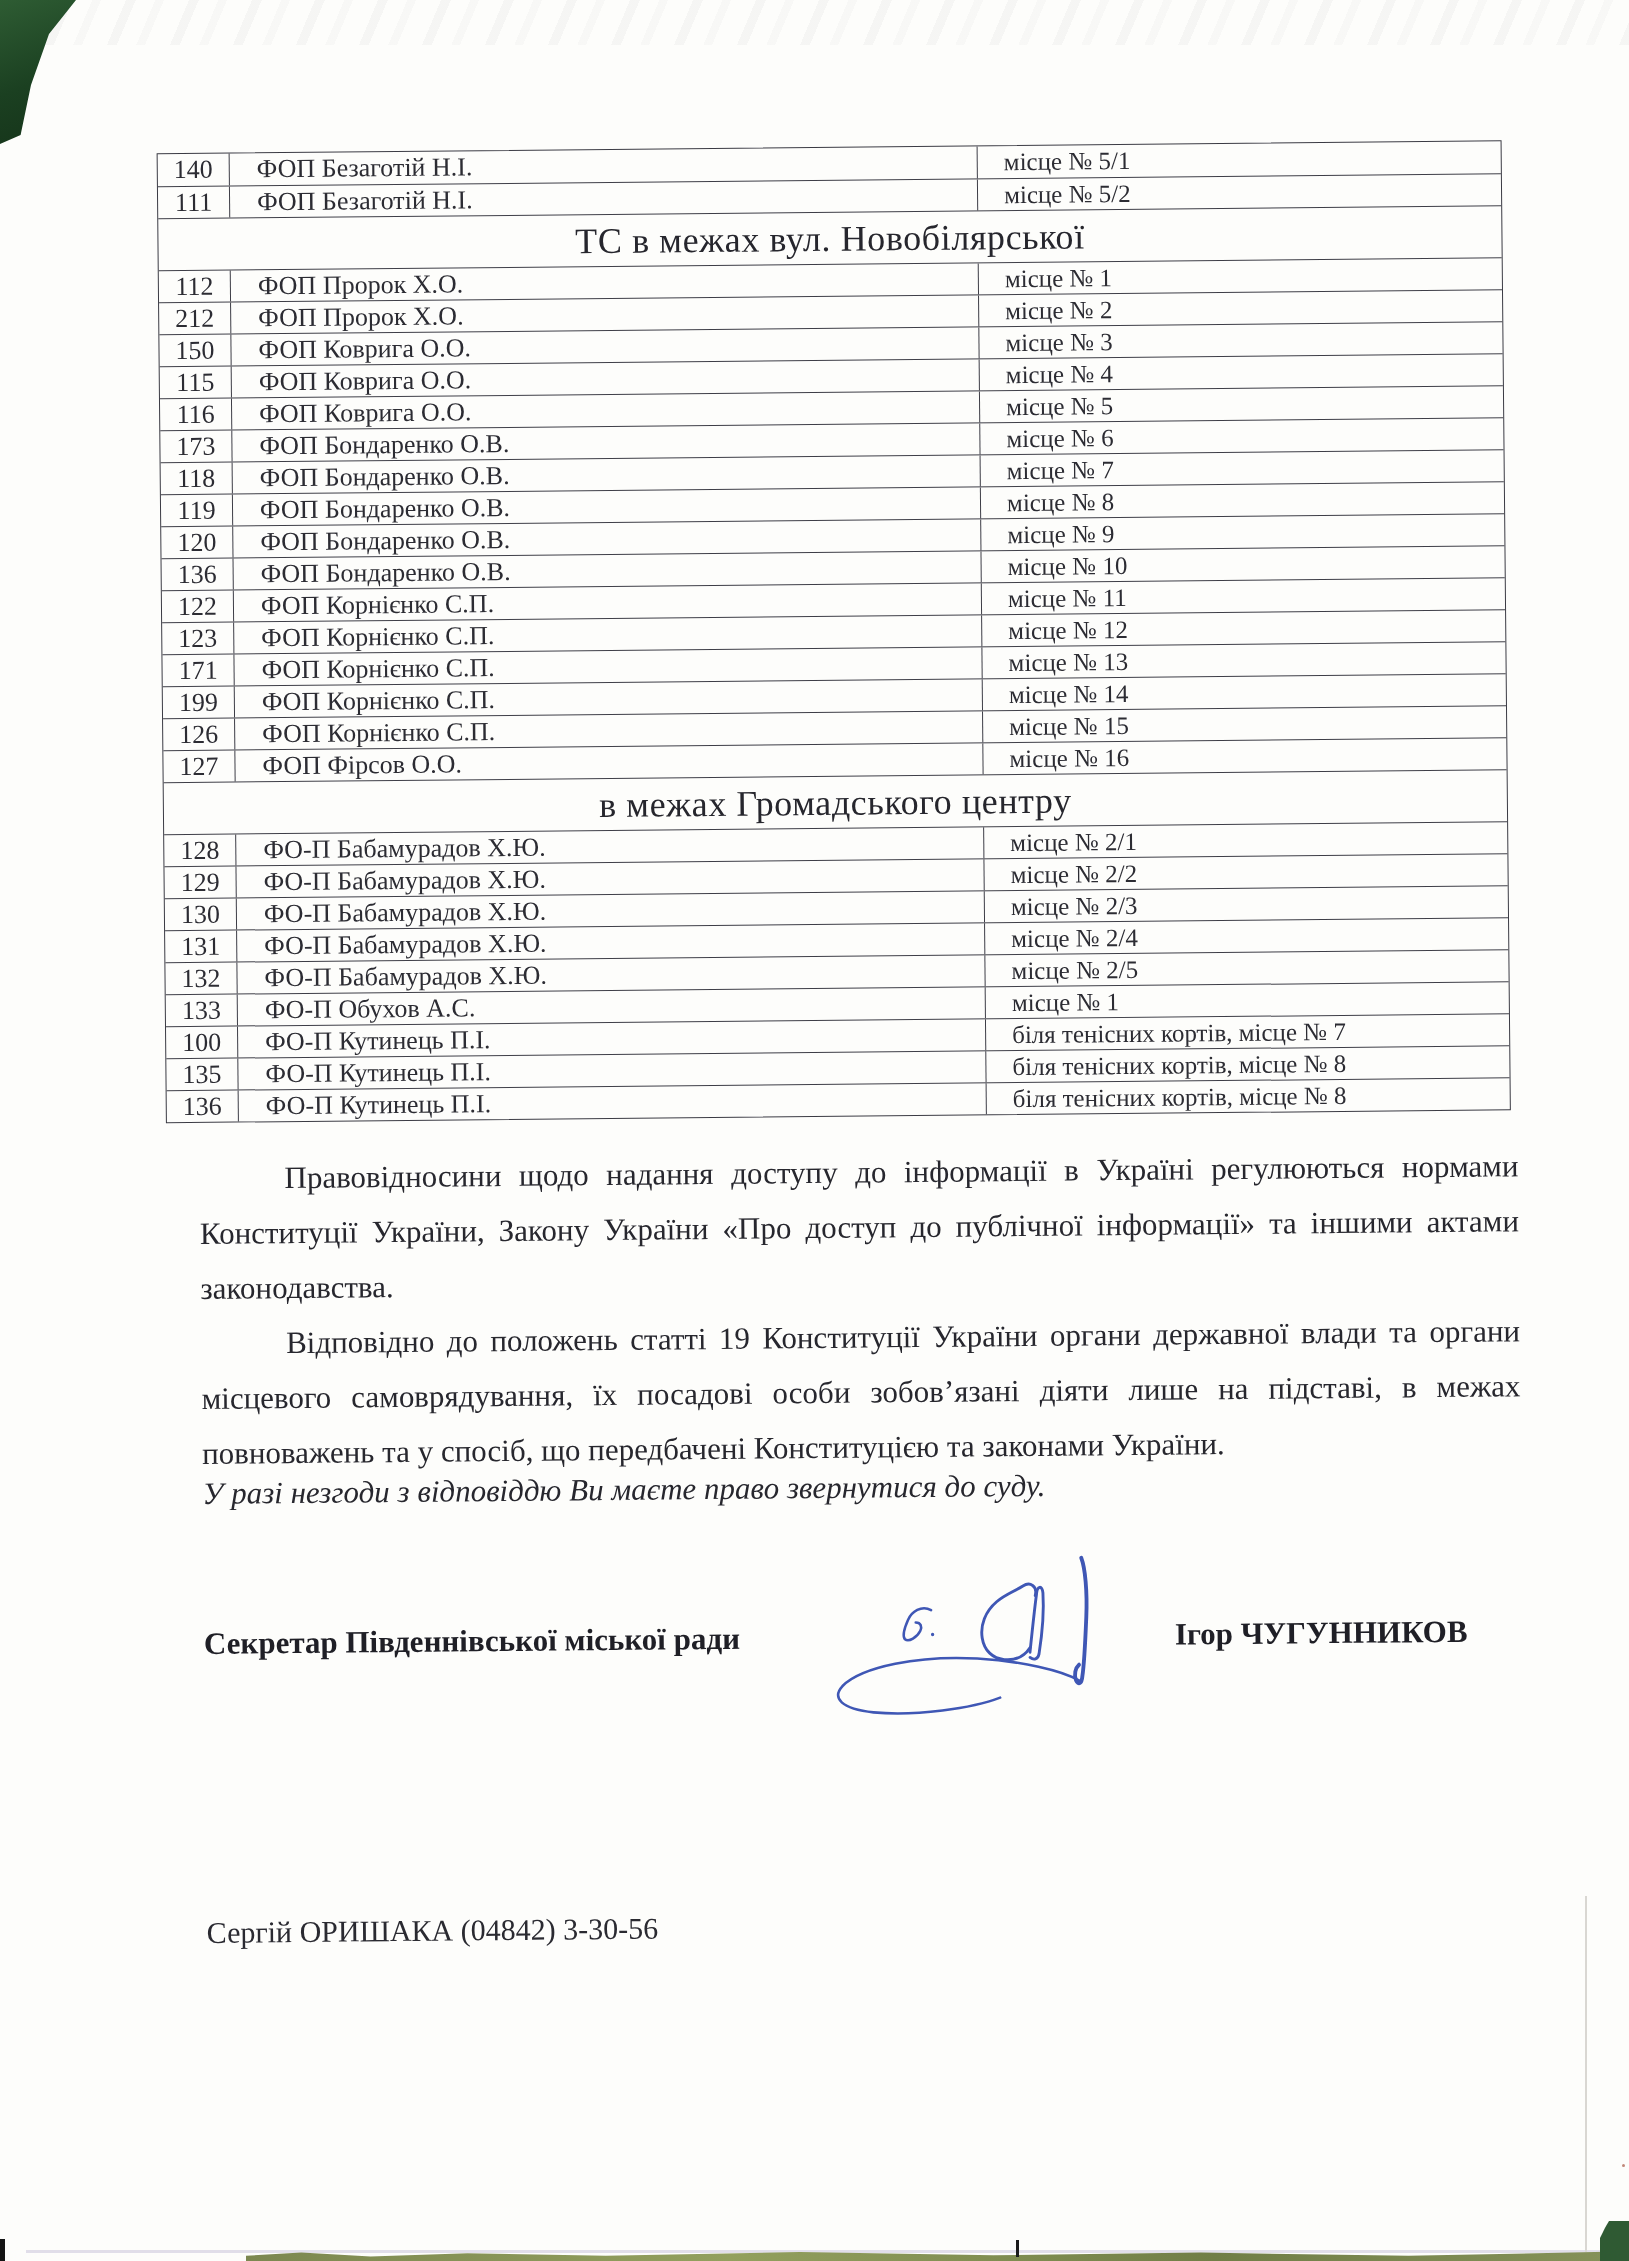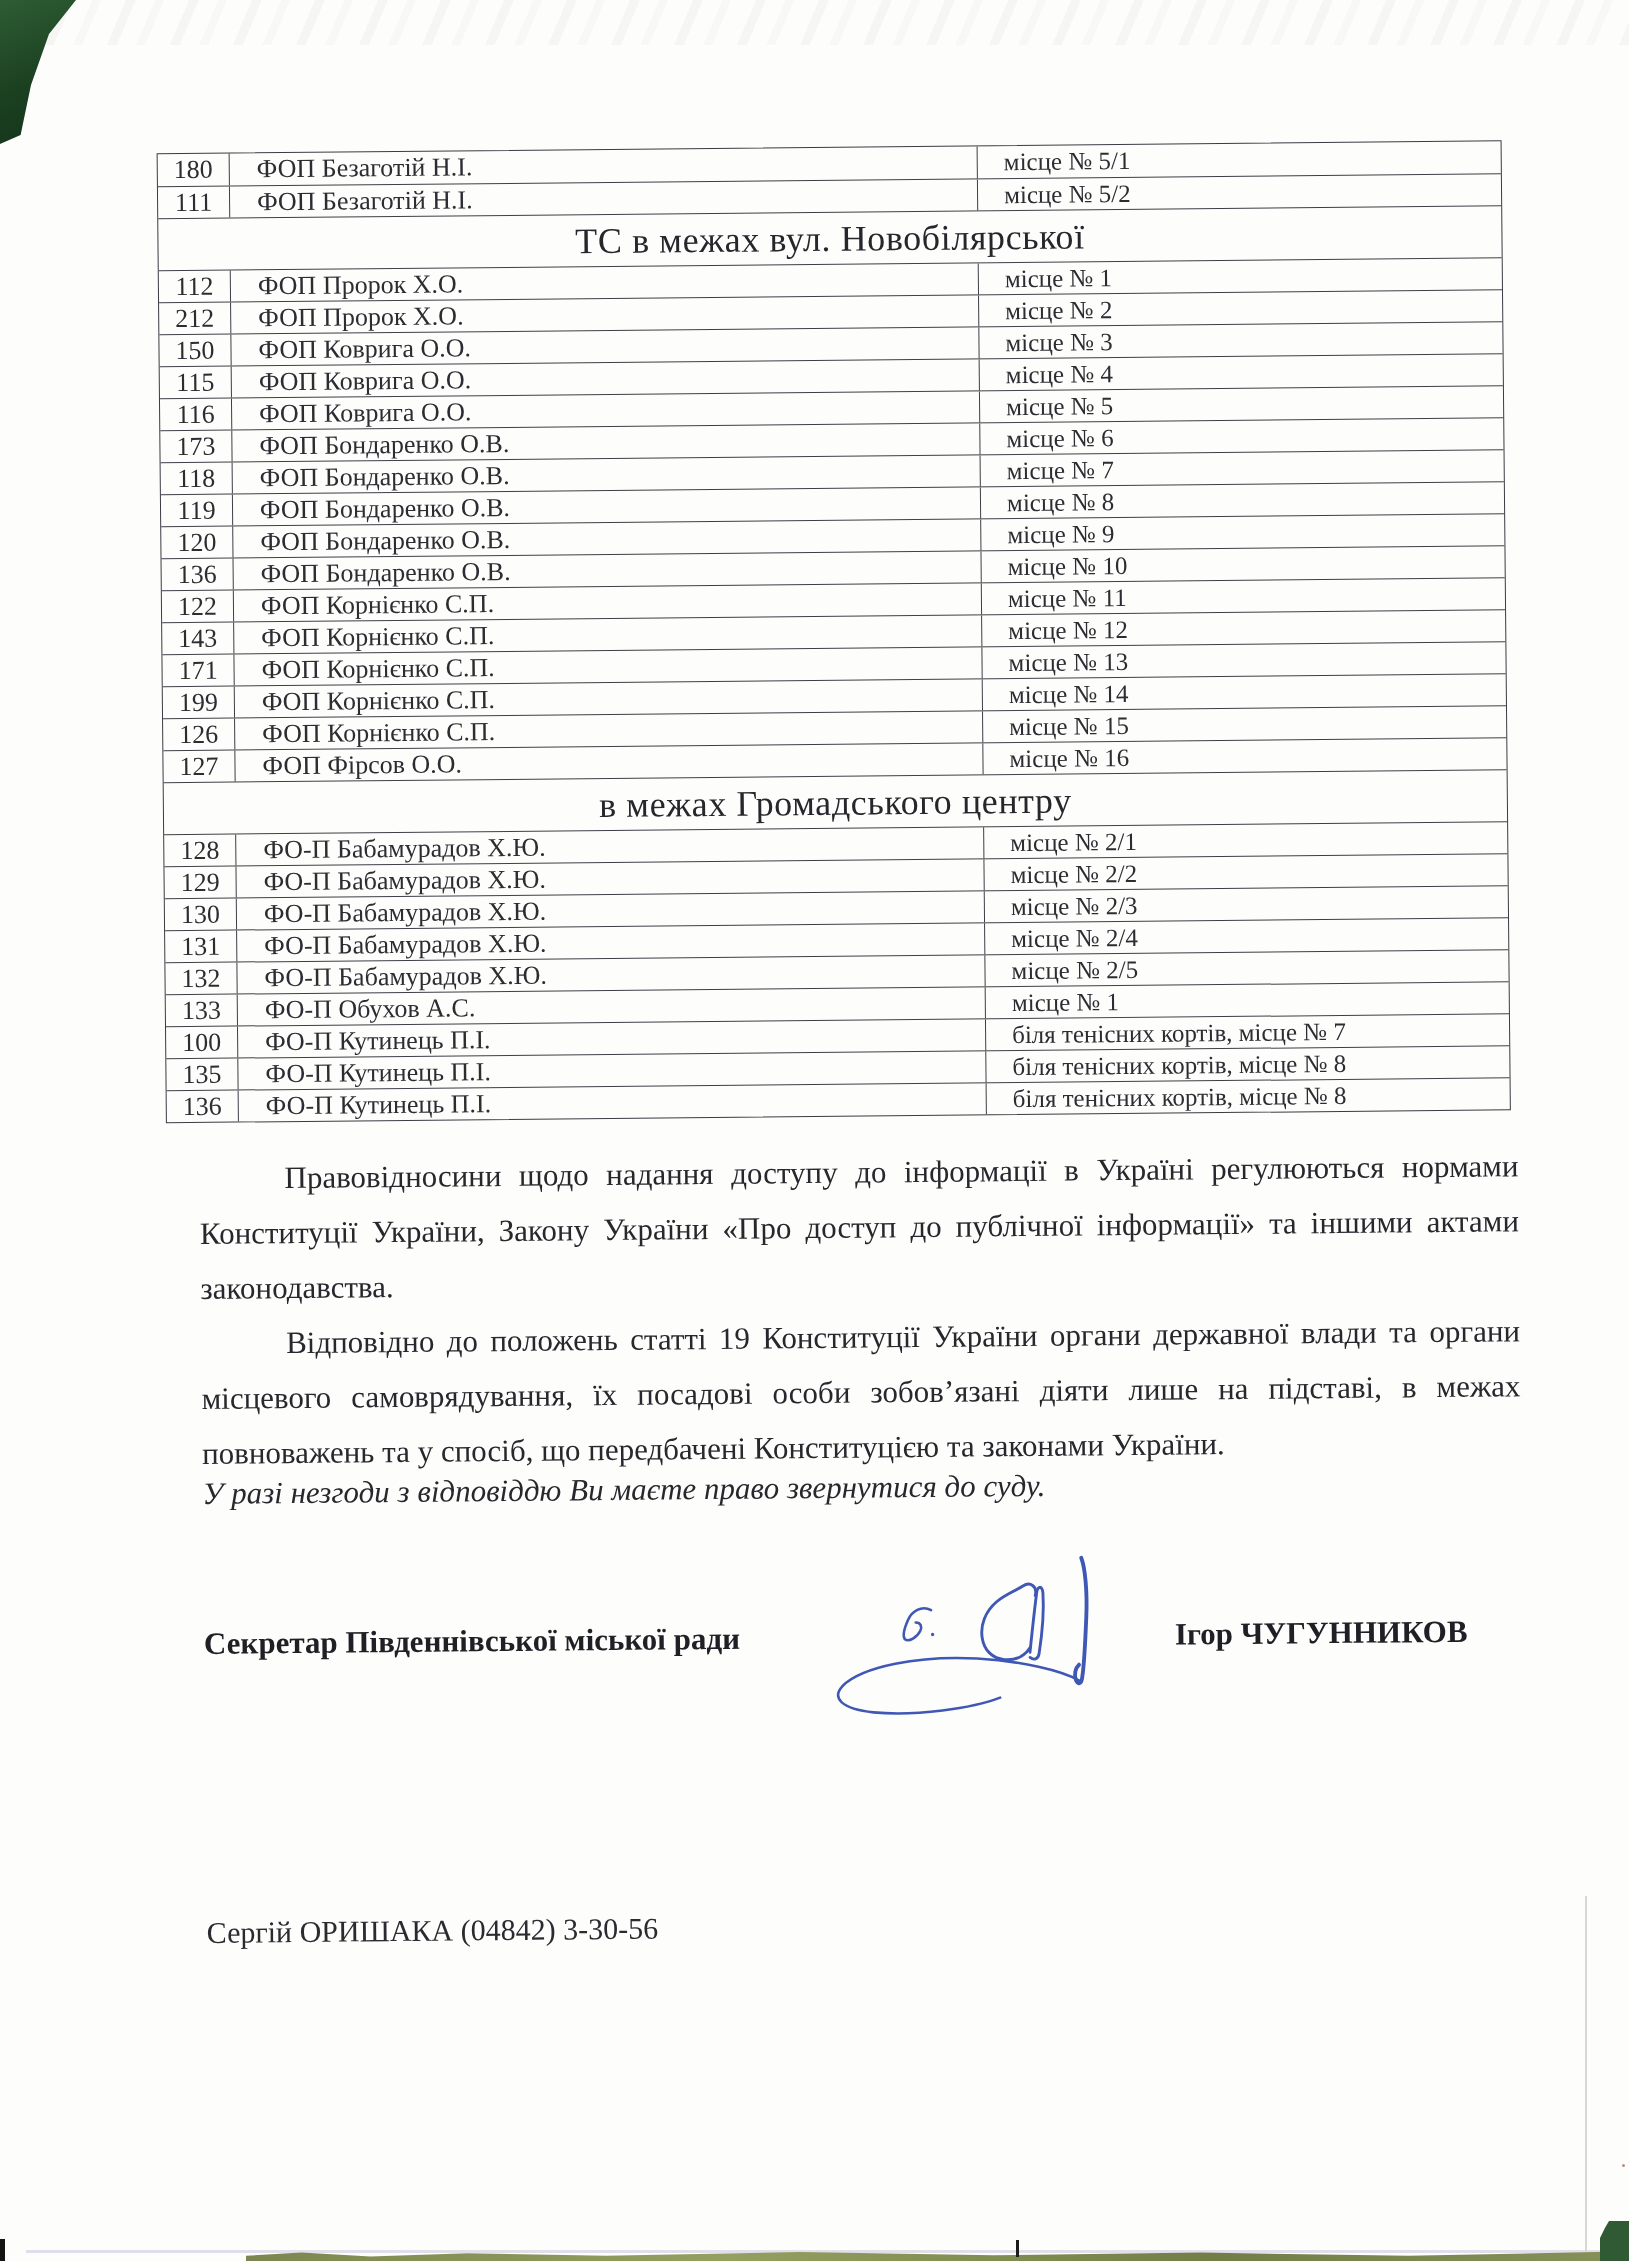--- a/index.html
+++ b/index.html
@@ -109,21 +109,21 @@
 </style>
 </head>
 <body>
 
 <div class="scan-noise-top"></div>
 
 <div class="content">
 
   <div class="table">
       <div class="trow">
-        <div class="cell-num">180</div>
+        <div class="cell-num">140</div>
         <div class="cell-name">ФОП Безаготій Н.І.</div>
         <div class="cell-place">місце № 5/1</div>
       </div>
       <div class="trow">
         <div class="cell-num">111</div>
         <div class="cell-name">ФОП Безаготій Н.І.</div>
         <div class="cell-place">місце № 5/2</div>
       </div>
       <div class="tsection">ТС в межах вул. Новобілярської</div>
       <div class="trow">
@@ -175,21 +175,21 @@
         <div class="cell-num">136</div>
         <div class="cell-name">ФОП Бондаренко О.В.</div>
         <div class="cell-place">місце № 10</div>
       </div>
       <div class="trow">
         <div class="cell-num">122</div>
         <div class="cell-name">ФОП Корнієнко С.П.</div>
         <div class="cell-place">місце № 11</div>
       </div>
       <div class="trow">
-        <div class="cell-num">143</div>
+        <div class="cell-num">123</div>
         <div class="cell-name">ФОП Корнієнко С.П.</div>
         <div class="cell-place">місце № 12</div>
       </div>
       <div class="trow">
         <div class="cell-num">171</div>
         <div class="cell-name">ФОП Корнієнко С.П.</div>
         <div class="cell-place">місце № 13</div>
       </div>
       <div class="trow">
         <div class="cell-num">199</div>

